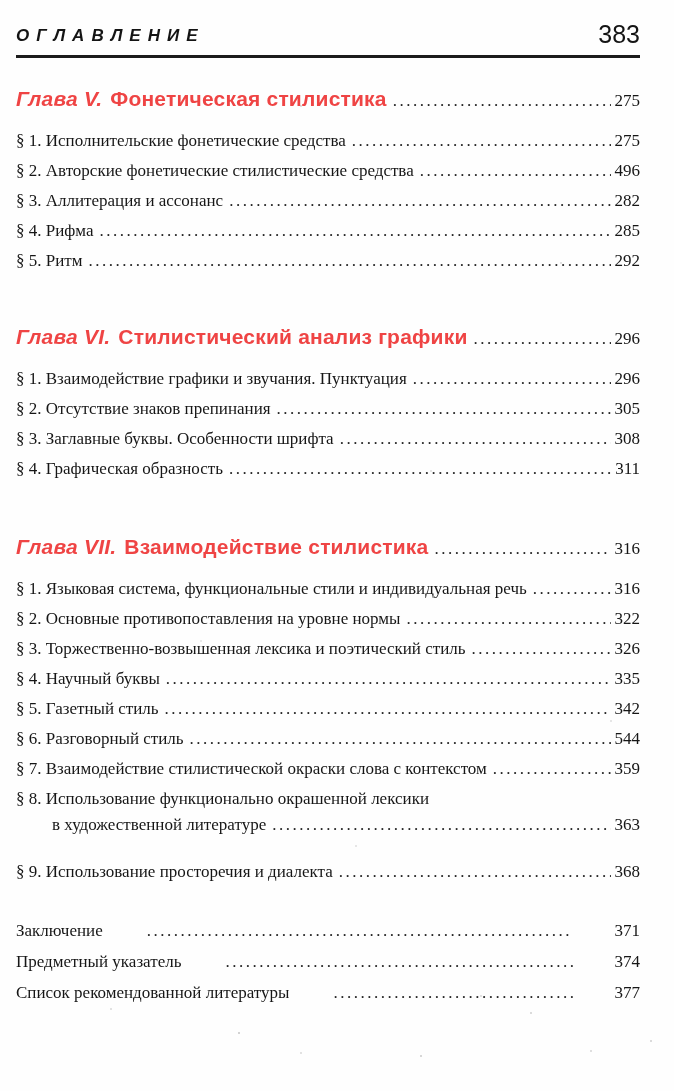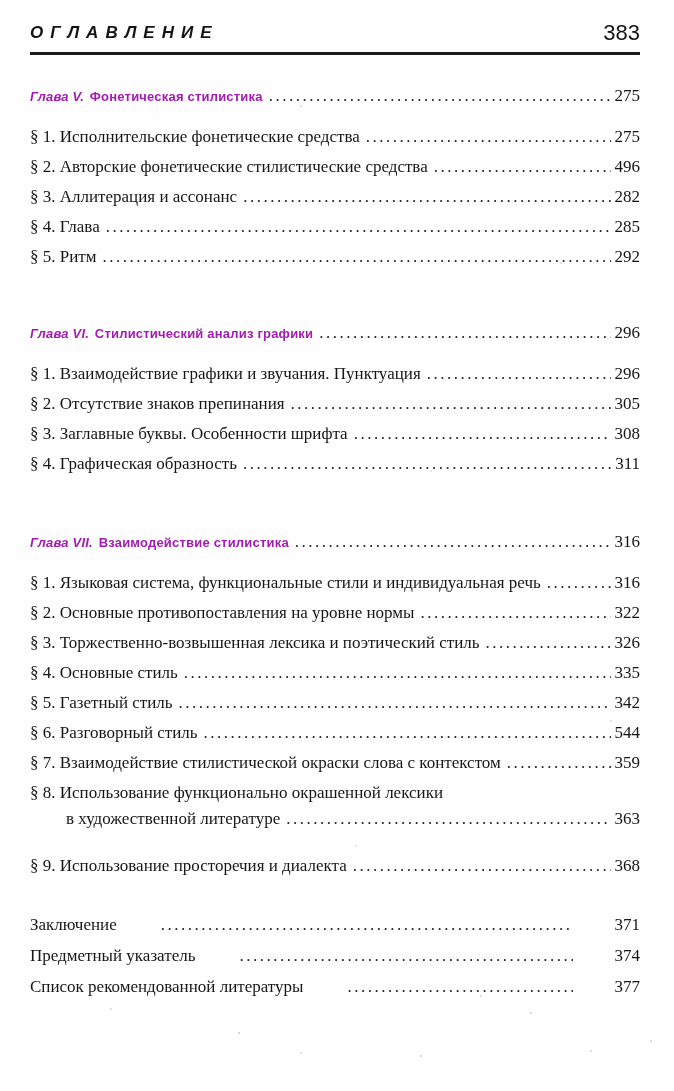--- a/index.html
+++ b/index.html
@@ -3,21 +3,21 @@
 <meta charset="utf-8">
 <style>
   html, body { margin: 0; padding: 0; background: #ffffff; }
   .page {
     position: relative;
     width: 674px;
     height: 1091px;
     margin: 0 auto;
     background: #fefefe;
     box-sizing: border-box;
-    padding: 18px 34px 0 30px;
+    padding: 18px 34px 0 16px;
     color: #1a1a1a;
     font-family: "Liberation Serif", serif;
     overflow: hidden;
   }
 
   
   .hdr {
     display: flex;
     justify-content: space-between;
     align-items: baseline;
@@ -27,21 +27,21 @@
   .hdr-title {
     font-family: "Liberation Sans", sans-serif;
     font-style: italic;
     font-weight: 700;
     font-size: 17px;
     letter-spacing: 7px;
     color: #141414;
   }
   .hdr-pg {
     font-family: "Liberation Sans", sans-serif;
-    font-size: 22px;
+    font-size: 25px;
     color: #141414;
     transform: translateY(2px);
   }
 
   
   .row {
     display: flex;
     align-items: baseline;
     font-size: 17px;
     line-height: 30px;
@@ -63,23 +63,23 @@
   .pg { white-space: nowrap; text-align: center; }
 
   
   section.group:nth-of-type(1) { margin-top: 26px; }
   section.group:nth-of-type(2) { margin-top: 46px; }
   section.group:nth-of-type(3) { margin-top: 48px; }
   .chapter-heading { margin-bottom: 10px; line-height: 30px; }
   .chapter-heading .t {
     font-family: "Liberation Sans", sans-serif;
     font-weight: 700;
-    font-size: 13px;
+    font-size: 21px;
     letter-spacing: 0.2px;
-    color: #a21caf;
+    color: #ef4444;
   }
   .ch-label { font-style: italic; margin-right: 2px; }
 
   .entry .line2 { line-height: 26px; margin-top: -2px; margin-bottom: 19px; }
   .indent { padding-left: 36px; }
 
   
   .back { margin-top: 28px; }
   .back .row { line-height: 31px; gap: 38px; }
 
@@ -148,21 +148,21 @@
               <div class="row">
                 <span class="t"><span>§ 3.</span> <span>Аллитерация и ассонанс</span></span>
                 <span class="dots"></span>
                 <span class="pg">282</span>
               </div>
 
             </div>
 
             <div class="entry">
               <div class="row">
-                <span class="t"><span>§ 4.</span> <span>Глава</span></span>
+                <span class="t"><span>§ 4.</span> <span>Рифма</span></span>
                 <span class="dots"></span>
                 <span class="pg">285</span>
               </div>
 
             </div>
 
             <div class="entry">
               <div class="row">
                 <span class="t"><span>§ 5.</span> <span>Ритм</span></span>
                 <span class="dots"></span>
@@ -249,21 +249,21 @@
               <div class="row">
                 <span class="t"><span>§ 3.</span> <span>Торжественно-возвышенная лексика и поэтический стиль</span></span>
                 <span class="dots"></span>
                 <span class="pg">326</span>
               </div>
 
             </div>
 
             <div class="entry">
               <div class="row">
-                <span class="t"><span>§ 4.</span> <span>Основные стиль</span></span>
+                <span class="t"><span>§ 4.</span> <span>Научный буквы</span></span>
                 <span class="dots"></span>
                 <span class="pg">335</span>
               </div>
 
             </div>
 
             <div class="entry">
               <div class="row">
                 <span class="t"><span>§ 5.</span> <span>Газетный стиль</span></span>
                 <span class="dots"></span>

